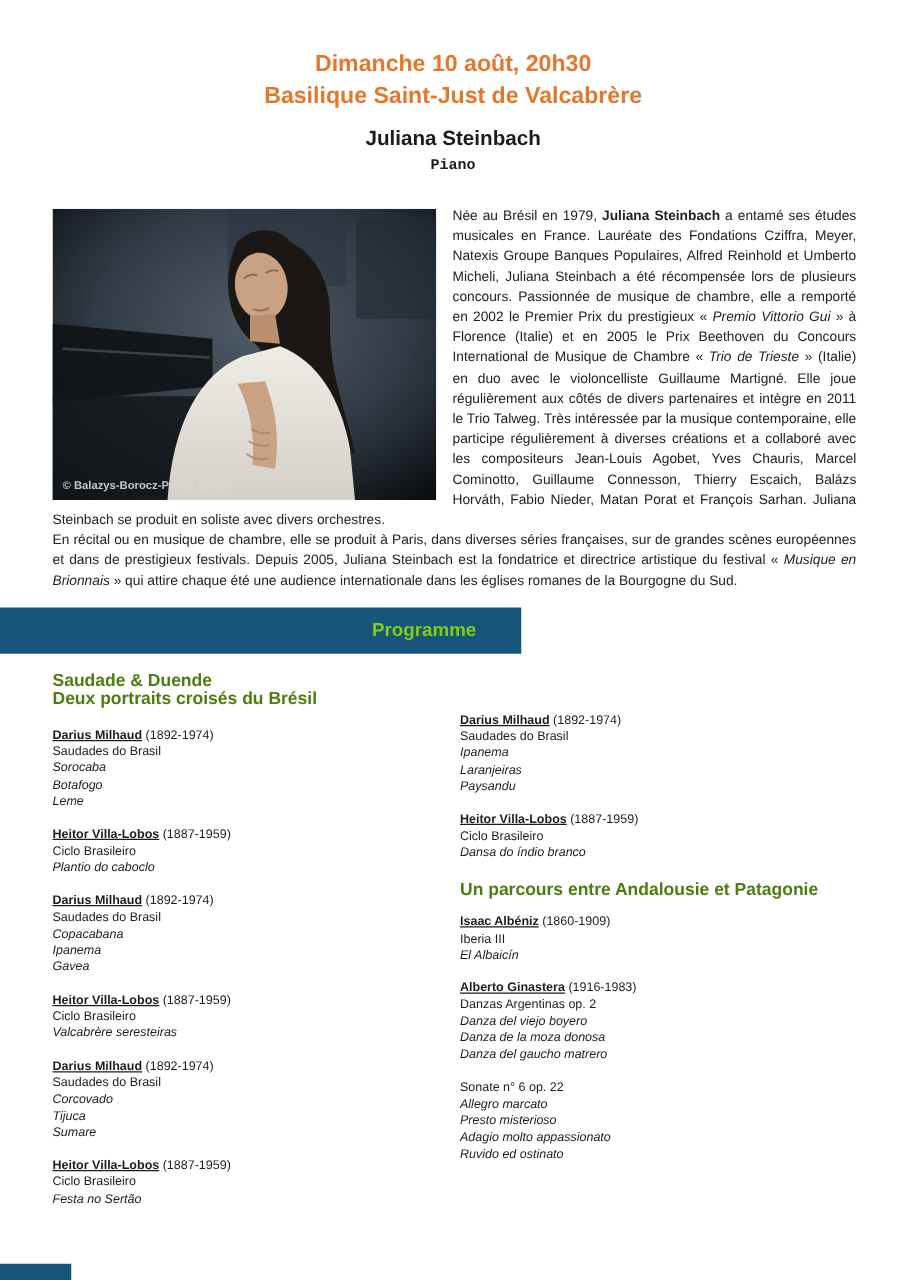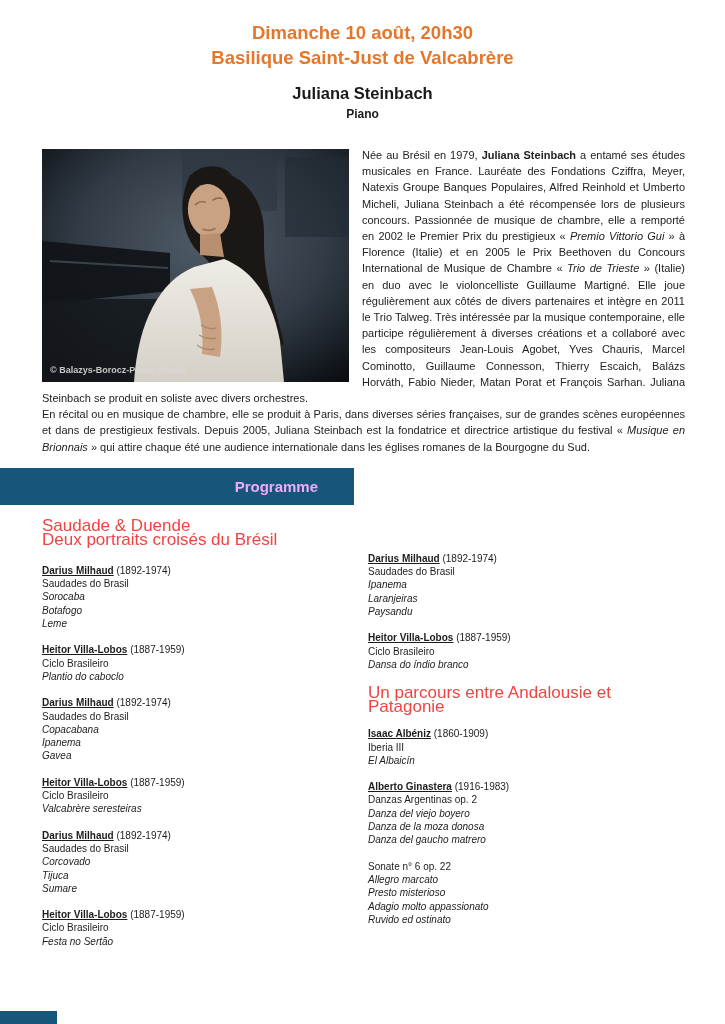--- a/index.html
+++ b/index.html
@@ -2,49 +2,49 @@
 <html><head>
 <meta charset="utf-8">
 <style>
   html,body { margin:0; padding:0; background:#ffffff; }
   .page {
     width:725px; height:1024px; position:relative; overflow:hidden;
     background:#ffffff; color:#1b1b1b;
     font-family:"Liberation Sans", sans-serif;
   }
   .center { text-align:center; }
-  .header { padding-top:20px; }
+  .header { padding-top:38px; }
   .date-line, .venue-line {
     color:#E5772B; font-weight:bold; font-size:18.5px; line-height:25px;
   }
   .artist-name { font-size:16.5px; font-weight:bold; margin-top:13px; line-height:20px; }
-  .instrument  { font-size:12px;  font-weight:bold; margin-top:4px;  line-height:15px; }
+  .instrument  { font-size:12px;  font-weight:bold; margin-top:4px;  line-height:15px;font-family:Liberation Mono, monospace; }
 
   .bio-wrap {
     margin:25px 40px 0 42px;
     text-align:justify; font-size:11px; line-height:16.2px; color:#222;
   }
   .photo {
     float:left; width:307px; height:233px; margin:2px 13px 6px 0; display:block;
   }
   .bio-wrap p { margin:0; }
   .bio-wrap .b { font-weight:bold; }
   .bio-wrap .i { font-style:italic; }
 
   .banner {
-    margin-top:13px; width:354px; height:37px; background:#16567A;
-    color:#f0abfc; font-weight:bold; font-size:15px;
+    margin-top:13px; width:417px; height:37px; background:#16567A;
+    color:#84cc16; font-weight:bold; font-size:15px;
     display:flex; align-items:center; justify-content:flex-end;
     padding-right:36px; box-sizing:border-box;
   }
 
   .prog { display:flex; padding:14px 38px 0 42px; }
   .col-l { width:326px; flex-shrink:0; }
   .col-r { flex:1; padding-top:33px; }
-  .sec-heading { color:#ef4444; font-weight:normal; font-size:17px; line-height:14px; }
+  .sec-heading { color:#4d7c0f; font-weight:bold; font-size:14px; line-height:14px; }
   .left-heading { margin-bottom:17px; }
   .right-heading { margin:15px 0 13px 0; }
   .prog-group { margin-bottom:13px; font-size:10px; line-height:13.3px; color:#1c1c1c; }
   .prog-line .bold { font-weight:bold;text-decoration:underline; }
   .prog-line.italic { font-style:italic; }
 
   .corner-box { position:absolute; left:0; bottom:0; width:57px; height:13px; background:#16567A; }
 </style>
 </head>
 <body>

